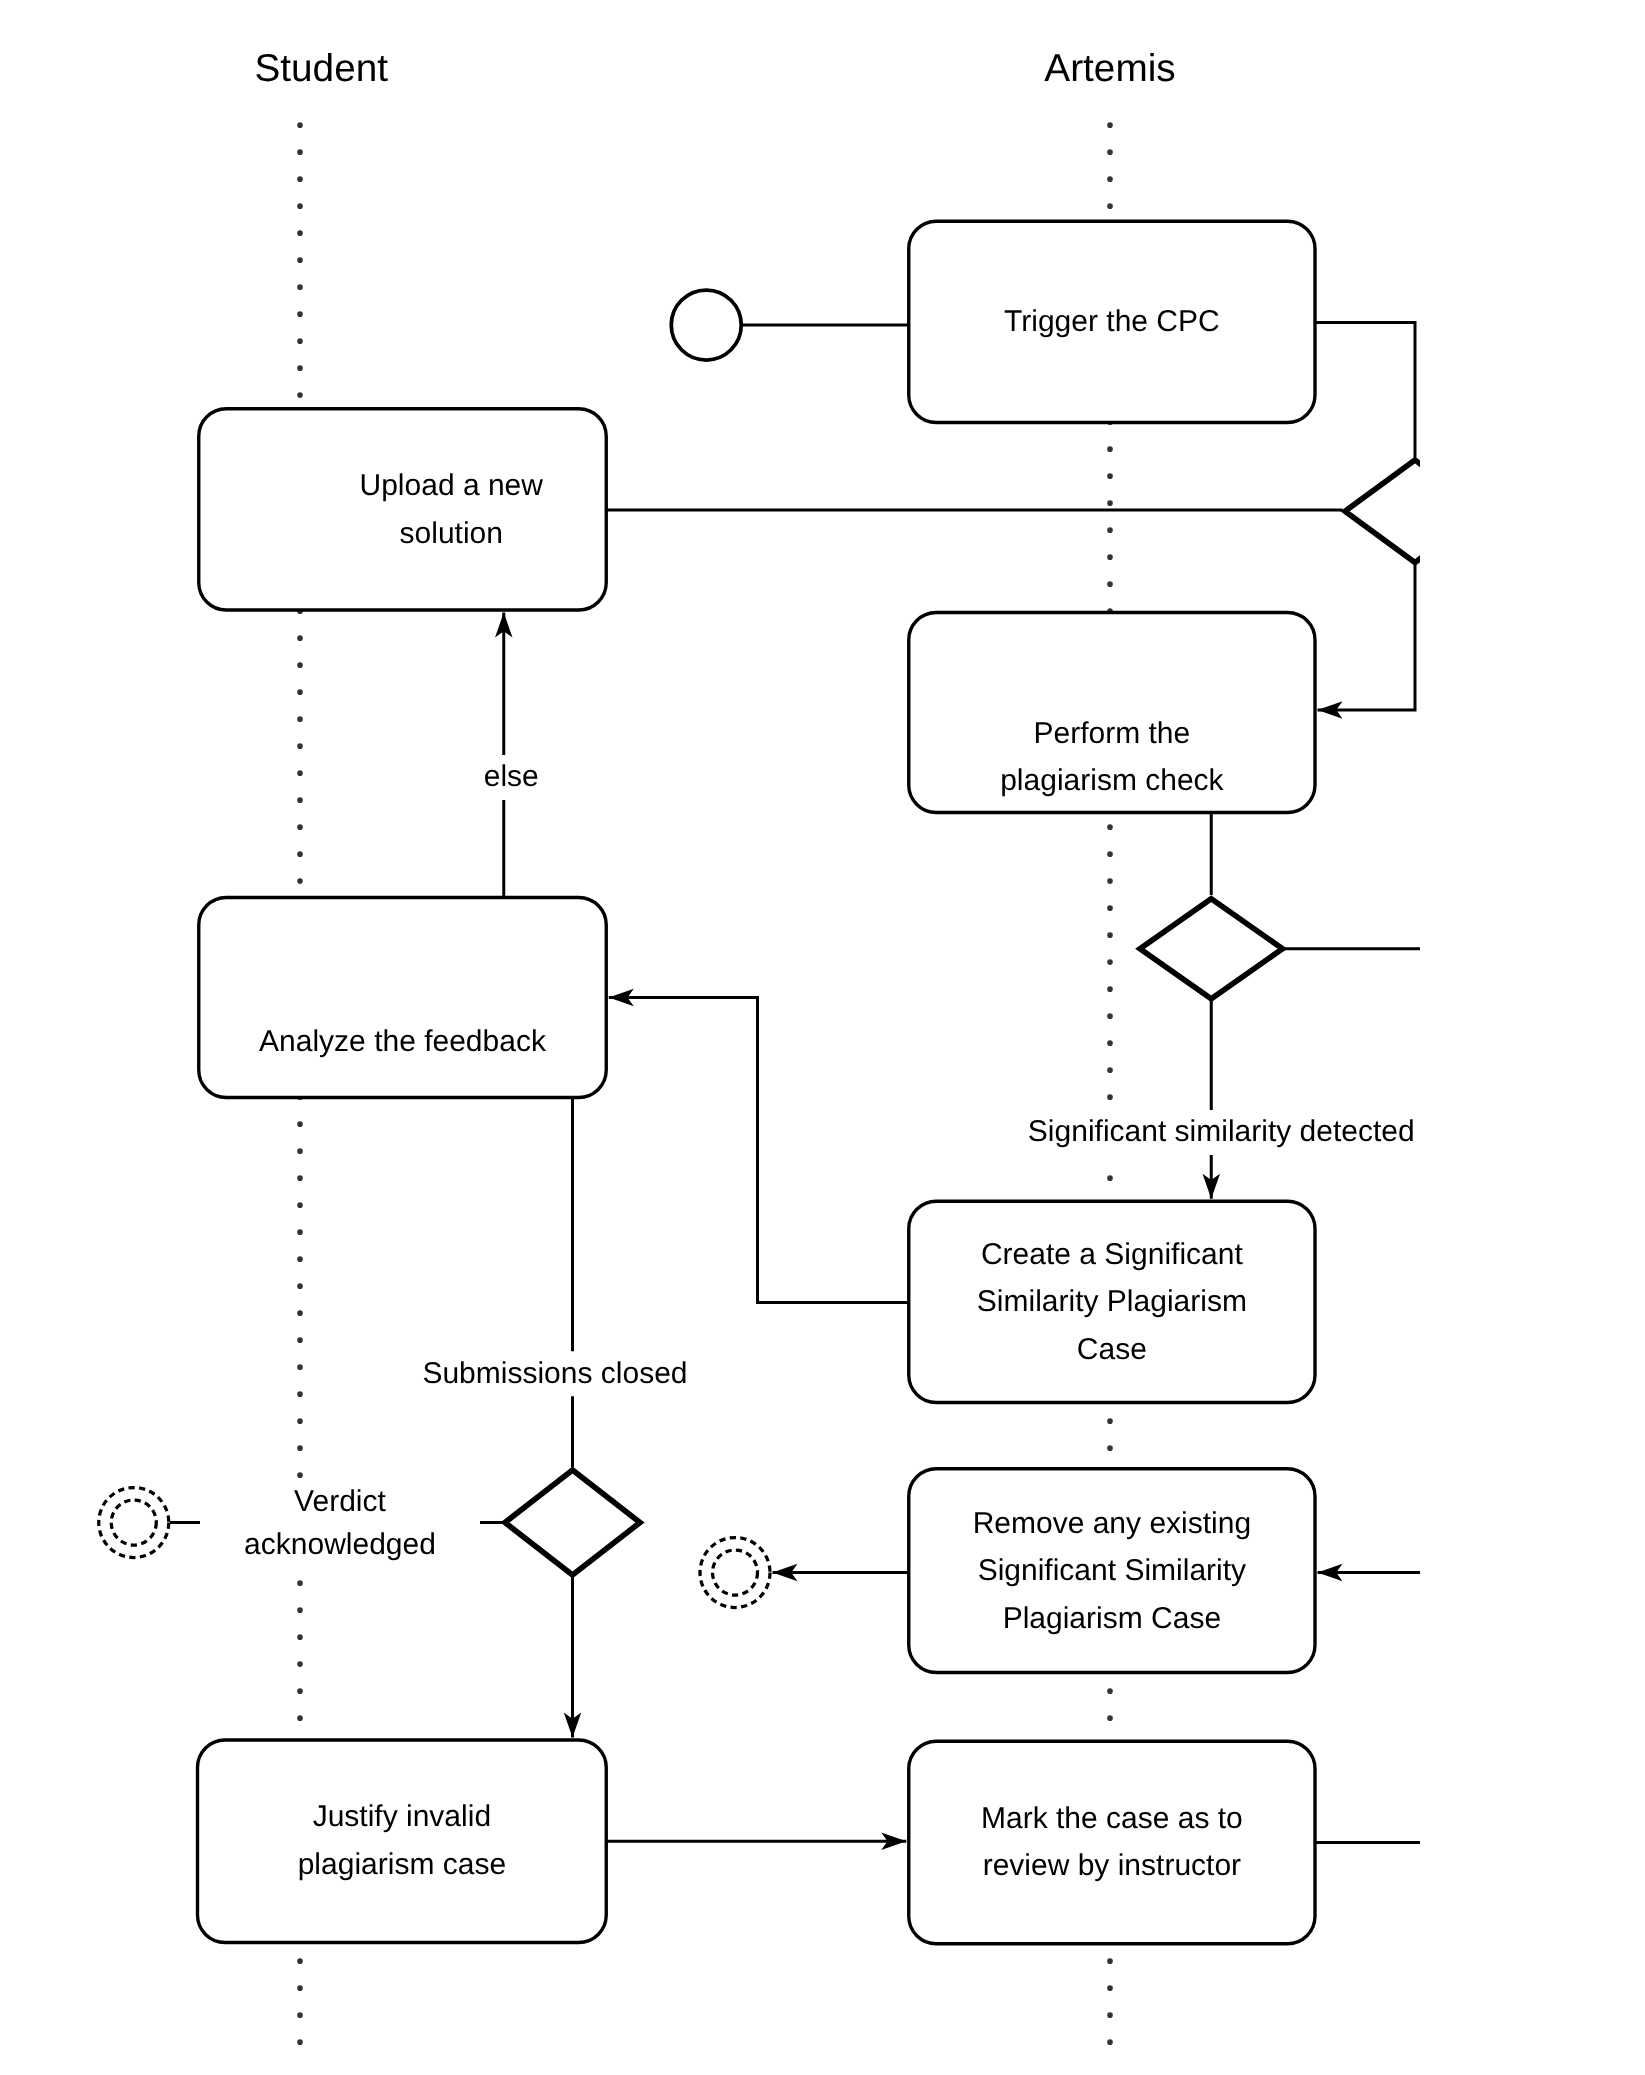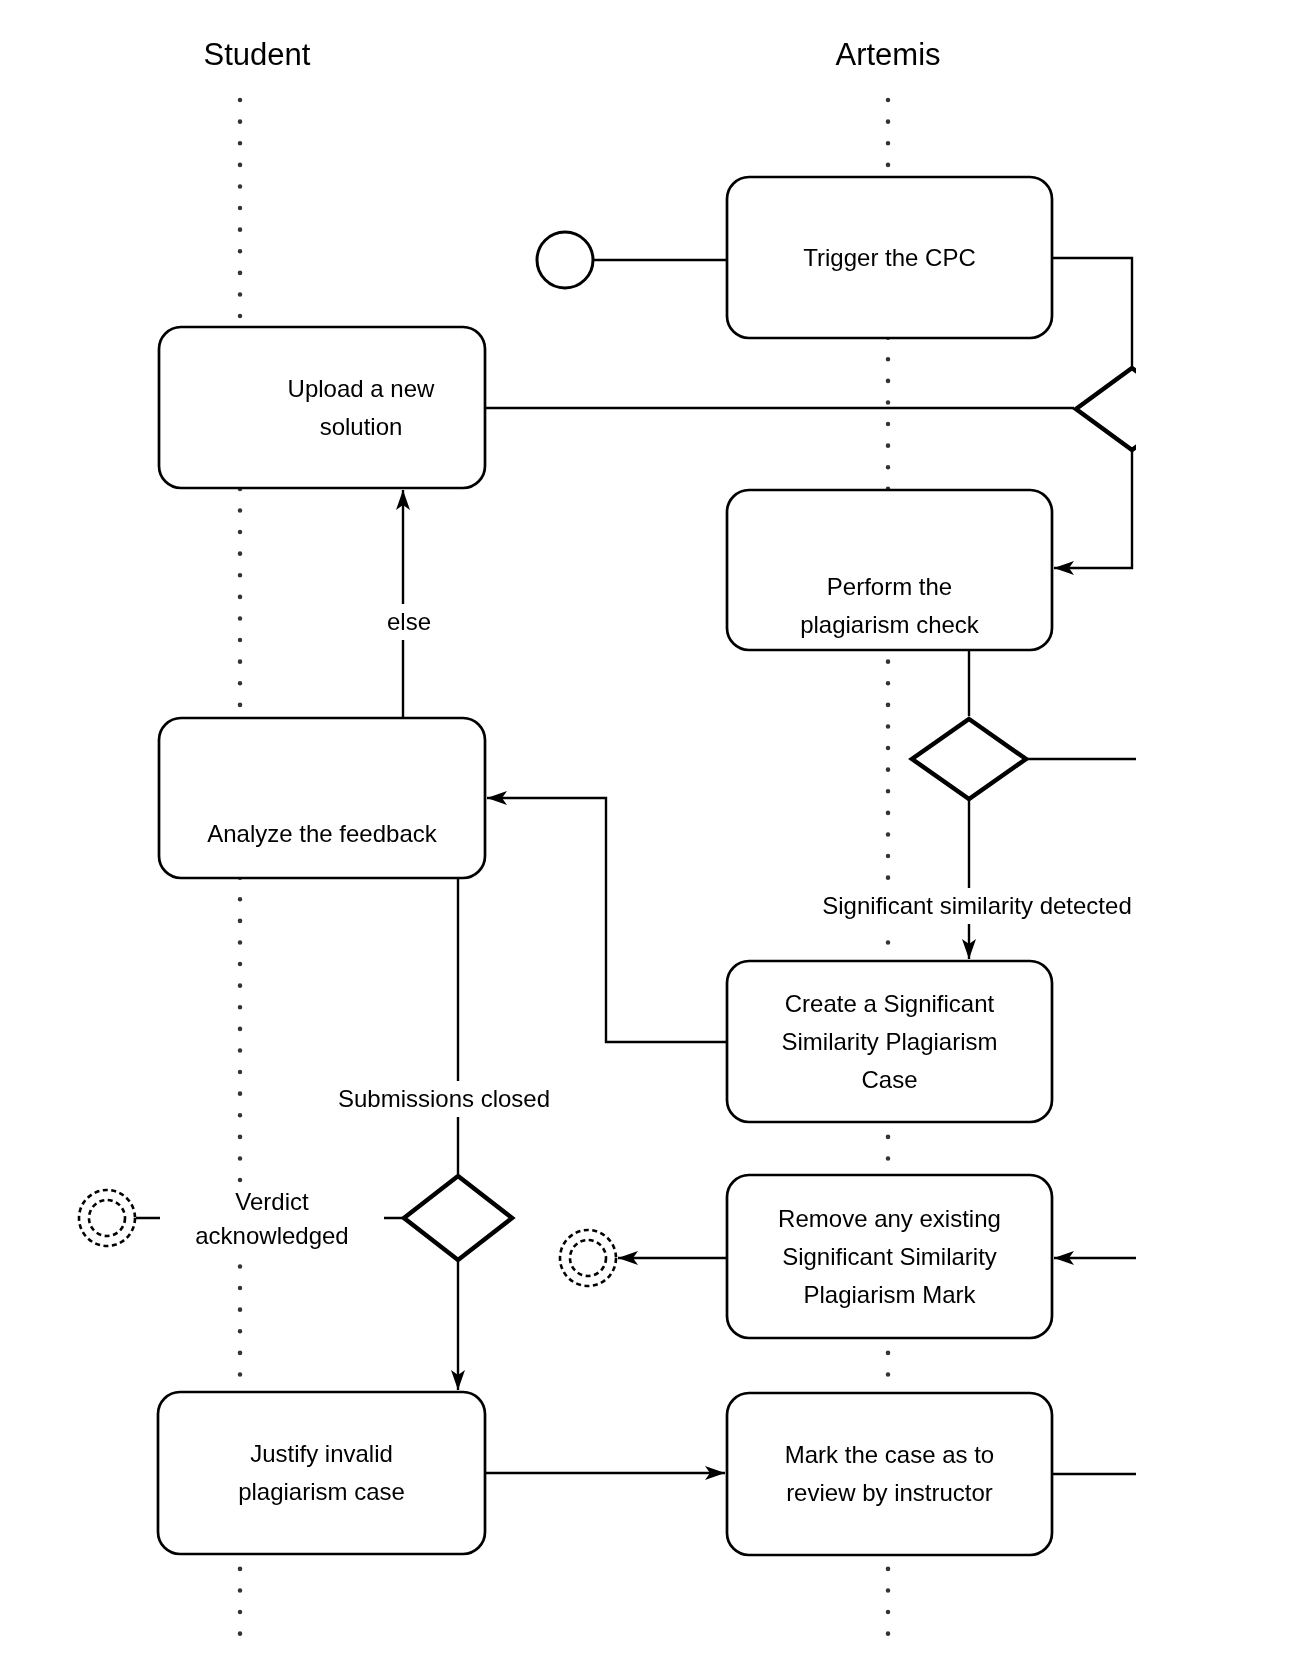--- a/index.html
+++ b/index.html
@@ -96,21 +96,21 @@
   <div class="lbl node-label" style="left:159px; top:327px;  width:326px; height:161px;margin-left:39px;">Upload a new
 solution</div>
   <div class="lbl node-label" style="left:727px; top:490px;  width:325px; height:160px;margin-top:36px;">Perform the
 plagiarism check</div>
   <div class="lbl node-label" style="left:159px; top:718px;  width:326px; height:160px;margin-top:36px;">Analyze the feedback</div>
   <div class="lbl node-label" style="left:727px; top:961px;  width:325px; height:161px;">Create a Significant
 Similarity Plagiarism
 Case</div>
   <div class="lbl node-label" style="left:727px; top:1175px; width:325px; height:163px;">Remove any existing
 Significant Similarity
-Plagiarism Mark</div>
+Plagiarism Case</div>
   <div class="lbl node-label" style="left:158px; top:1392px; width:327px; height:162px;">Justify invalid
 plagiarism case</div>
   <div class="lbl node-label" style="left:727px; top:1393px; width:325px; height:162px;">Mark the case as to
 review by instructor</div>
 
   <div class="lbl edge-label" style="left:365px;  top:604px;  width:80px;  height:36px;">else</div>
   <div class="lbl edge-label" style="left:771px;  top:860px;  width:404px; height:36px;margin-top:28px;">Significant similarity detected</div>
   <div class="lbl edge-label" style="left:160px;  top:1184px; width:216px; height:70px;">Verdict
 acknowledged</div>
   <div class="lbl edge-label" style="left:312px;  top:1081px; width:256px; height:36px;">Submissions closed</div>

